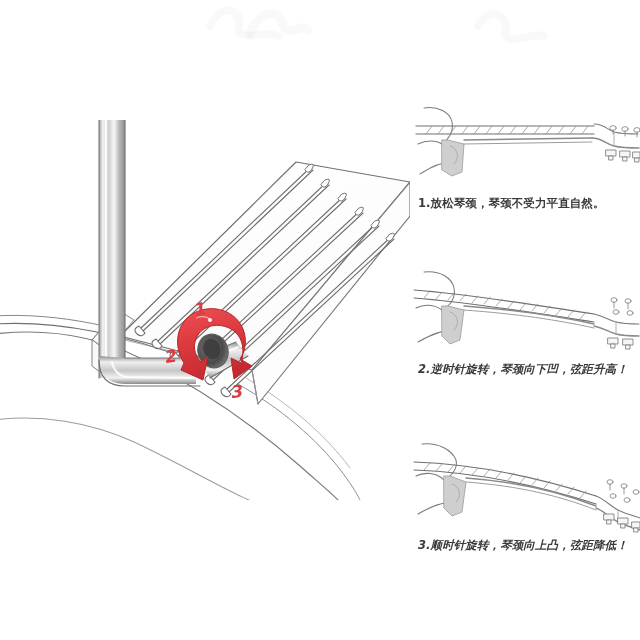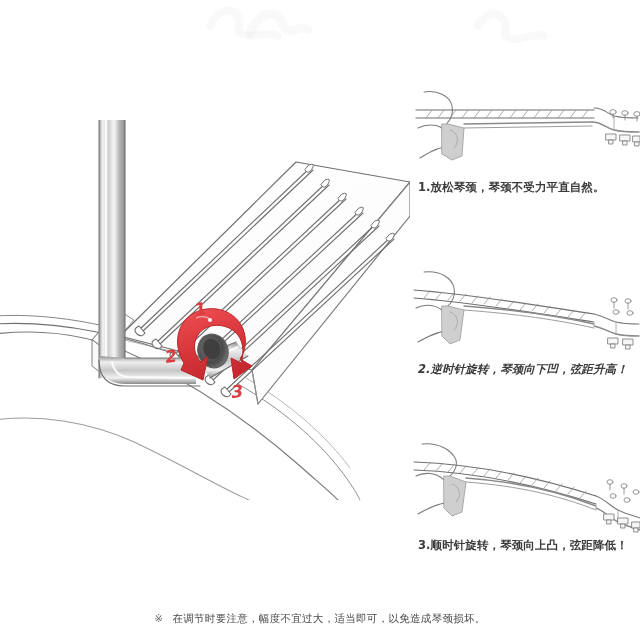--- a/index.html
+++ b/index.html
@@ -9,23 +9,23 @@
     position:relative;
   }
   .stage{position:absolute;left:0;top:0;width:640px;height:640px;}
   .panel{position:absolute;}
 
   
   #main-illustration{left:0;top:120px;width:410px;height:380px;}
 
   
   .step-panel{position:absolute;left:408px;width:232px;}
-  #step-panel-1{top:84px;height:128px;text-decoration:underline;}
+  #step-panel-1{top:100px;height:128px;text-decoration:underline;}
   #step-panel-2{top:266px;height:130px;font-style:italic;}
-  #step-panel-3{top:442px;height:130px;}
+  #step-panel-3{top:442px;height:130px;font-style:italic;}
   .step-art{position:absolute;left:0;top:0;width:232px;height:96px;}
   .step-caption{
     position:absolute;left:10px;top:96px;width:224px;
     font-size:11.5px;font-weight:bold;color:#3a3a3a;
     letter-spacing:0.1px;white-space:nowrap;
     font-family:"DejaVu Sans","Liberation Sans",sans-serif;
   }
 
   
   #footnote{
@@ -358,17 +358,14 @@
           <path d="M210 76 h10 v6 h-10 z"></path>
             <path d="M213 82 h4 v4 h-4 z"></path>
           <path d="M224 80 h8 v6 h-8 z"></path>
             <path d="M226 86 h4 v4 h-4 z"></path>
         </g>
       </g>
     </svg>
     <div class="step-caption">3.顺时针旋转，琴颈向上凸，弦距降低！</div>
   </div>
 
-  <div id="footnote">
-    <span class="mark">※</span><span>在调节时要注意，幅度不宜过大，适当即可，以免造成琴颈损坏。</span>
-  </div>
 
 </div>
 
 </body></html>

